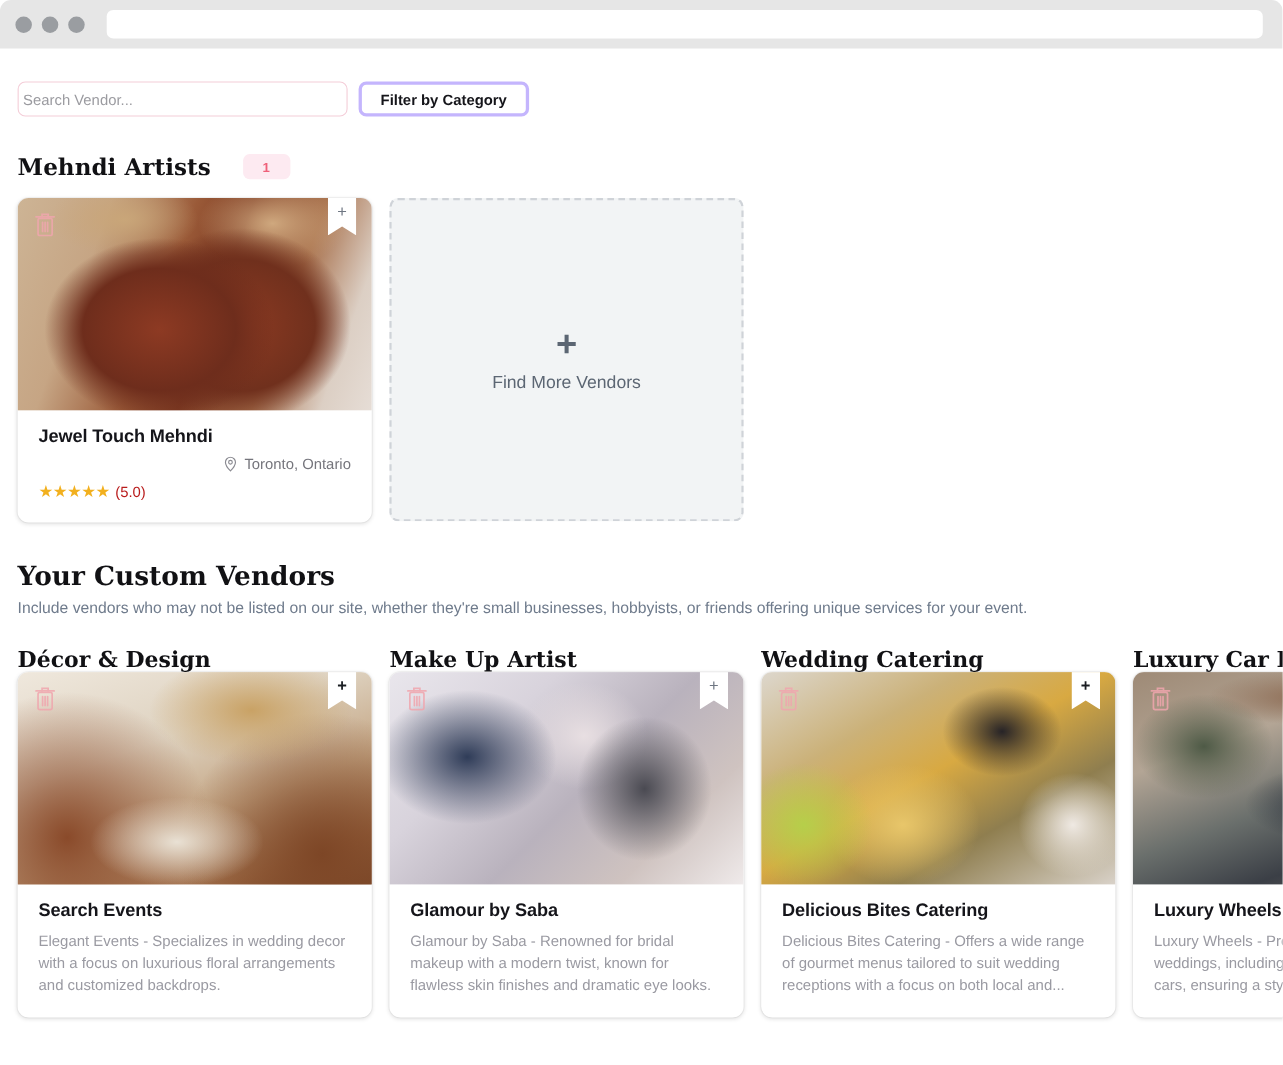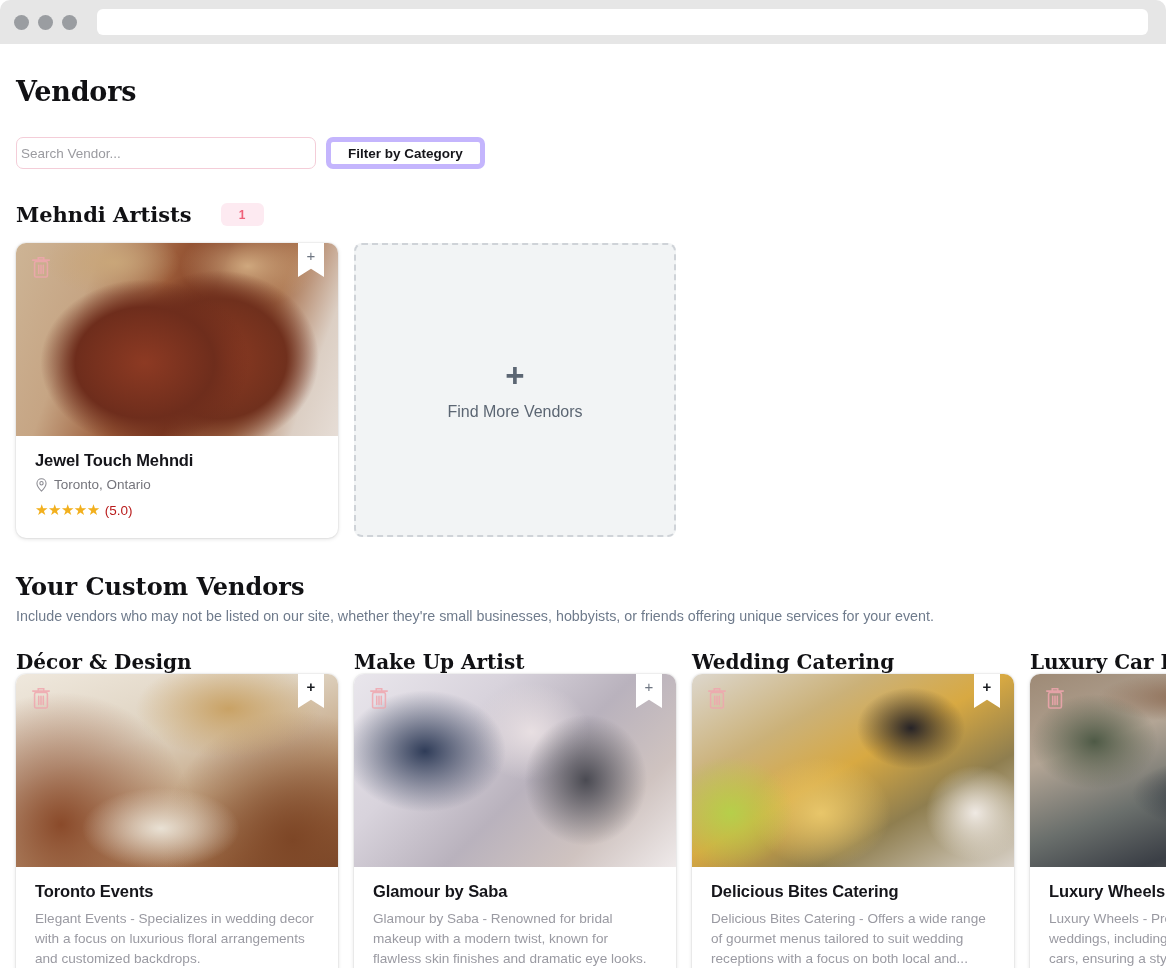--- a/index.html
+++ b/index.html
@@ -43,21 +43,21 @@
     width: 300px; height: 32px;
     border: 1px solid #f4cdd8; border-radius: 7px;
     background: #fff; padding: 0 4px;
     font-family: "Liberation Sans", sans-serif;
     font-size: 13.5px; color: #444;
     outline: none;
   }
   .search-input::placeholder { color: #9b9ba0; }
   .filter-btn {
     height: 32px; padding: 0 17px;
-    border: 5px solid #c4b5fd; border-radius: 7px;
+    border: 3px solid #c4b5fd; border-radius: 7px;
     background: #fff; cursor: pointer;
     font-family: "Liberation Sans", sans-serif;
     font-size: 13.5px; font-weight: 700; color: #15151a;
   }
 
   .cat-head {
     display: flex; align-items: center; gap: 29px;
     margin-top: 33px;
   }
   h2.cat-title {
@@ -138,21 +138,21 @@
   }
   .bookmark.dark { color: #1a1d22; font-weight: 600; }
 
   .vcard .body { padding: 15px 19px 19px 19px; }
   .vname {
     font-size: 16.5px; font-weight: 700; color: #15151a;
     letter-spacing: -0.1px;
   }
   .vloc {
     display: flex; align-items: center; gap: 6px;
-    margin-top: 7px; font-size: 13.5px; color: #75757c;
+    margin-top: 7px; font-size: 13.5px; color: #75757c; justify-content: flex-end;
   }
   .pin-icon { width: 13px; height: 14px; flex: none; }
   .rating { display: flex; align-items: center; gap: 5px; margin-top: 9px; }
   .stars { color: #f2b01e; font-size: 15px; letter-spacing: -0.5px; }
   .rating-val { color: #b91c1c; font-size: 13.5px; }
 
   .vdesc {
     margin-top: 8px; font-size: 13.6px; line-height: 20px;
     color: #9a9aa2;
   }
@@ -194,21 +194,20 @@
   <div class="dots">
     <span class="dot"></span>
     <span class="dot"></span>
     <span class="dot"></span>
   </div>
   <input class="address-bar" value="" style="">
 </div>
 
 <div class="page">
 
-  <h1 class="page-title">Vendors</h1>
 
   <div class="controls">
     <input class="search-input" placeholder="Search Vendor..." style="">
     <button class="filter-btn">Filter by Category</button>
   </div>
 
   <div class="cat-head">
     <h2 class="cat-title">Mehndi Artists</h2>
     <span class="count-badge">1</span>
   </div>
@@ -263,21 +262,21 @@
             <path d="M3 5.5h18"></path>
               <path d="M9 5.5V3h6v2.5"></path>
             <rect x="5" y="7" width="14" height="17" rx="1.8"></rect>
             <path d="M9.5 11v9M12 11v9M14.5 11v9"></path>
           </svg>
           <div class="bookmark dark">
             <span>+</span>
           </div>
         </div>
         <div class="body">
-          <div class="vname">Toronto Events</div>
+          <div class="vname">Search Events</div>
           <div class="vdesc">Elegant Events - Specializes in wedding decor with a focus on luxurious floral arrangements and customized backdrops.</div>
         </div>
       </div>
     </div>
 
     <div class="col">
       <h3 class="col-title">Make Up Artist</h3>
       <div class="vcard">
         <div class="thumb makeup">
           <svg class="trash-icon" viewBox="0 0 24 26" fill="none" stroke="#f0a6ae" stroke-width="1.7" stroke-linecap="round">

